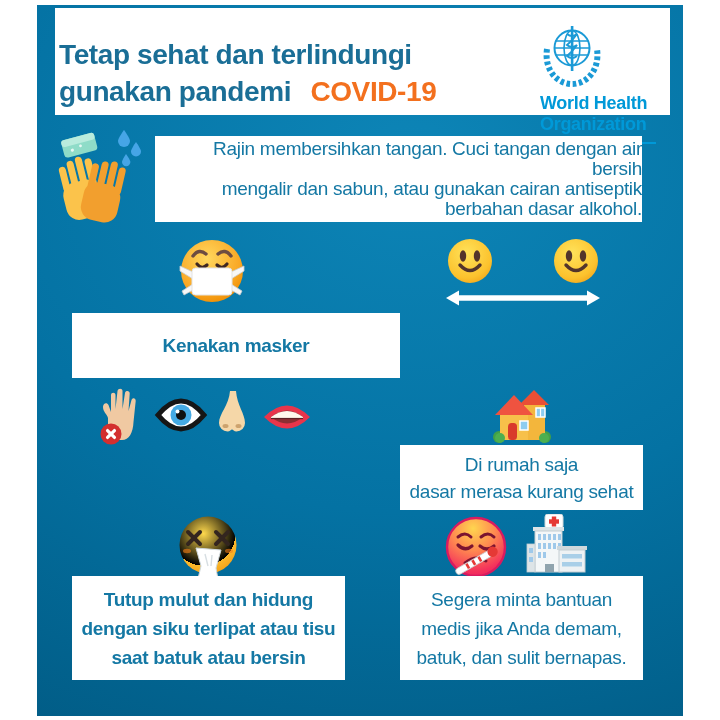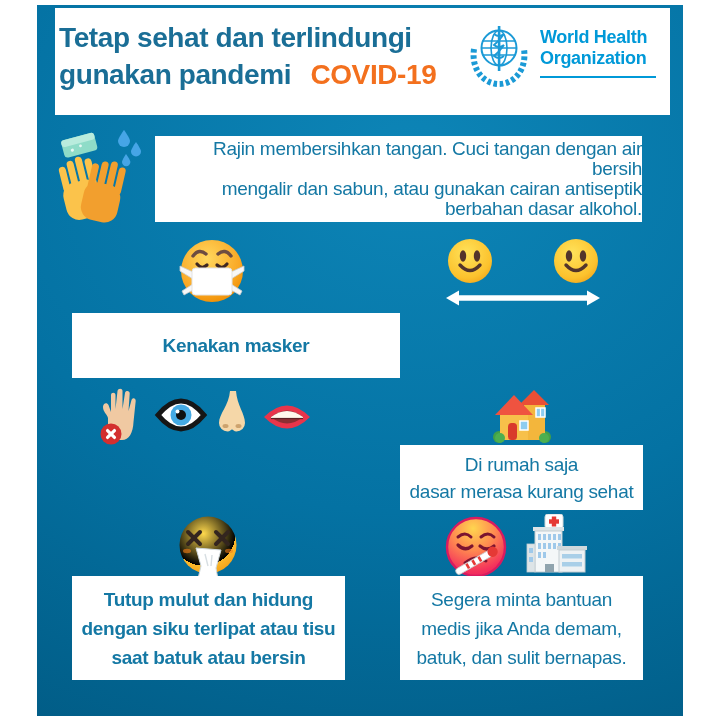--- a/index.html
+++ b/index.html
@@ -4,23 +4,23 @@
 <style>
   html,body{margin:0;padding:0;}
   body{width:720px;height:720px;background:#ffffff;font-family:"Liberation Sans",sans-serif;}
   .page{position:relative;width:720px;height:720px;background:#ffffff;overflow:hidden;}
   .panel{position:absolute;left:37px;top:5px;width:646px;height:711px;
          background:radial-gradient(130% 95% at 58% 22%, #0d85b7 0%, #0472a3 52%, #015a83 100%);}
   .whitebox{position:absolute;background:#ffffff;display:flex;align-items:center;justify-content:center;}
   .cardtext{color:#1478a4;font-size:19px;line-height:27px;letter-spacing:-0.3px;white-space:pre-line;text-align:center;}
   .lefttext{text-align:right;line-height:20px;}
   .headerbox{position:absolute;left:55px;top:8px;width:615px;height:107px;background:#ffffff;}
-  .title{position:absolute;left:4px;top:11px;font-size:28px;font-weight:bold;color:#1a6e96;line-height:37px;letter-spacing:-0.4px;}
+  .title{position:absolute;left:4px;top:28px;font-size:28px;font-weight:bold;color:#1a6e96;line-height:37px;letter-spacing:-0.4px;}
   .title .hl{color:#f3701e;margin-left:12px;}
-  .who{position:absolute;right:14px;top:14px;display:flex;align-items:flex-start;}
+  .who{position:absolute;right:14px;top:14px;display:flex;align-items:flex-start;flex-direction:column;}
   .who-emblem{width:64px;height:66px;margin-right:9px;}
   .who-text{padding-top:5px;}
   .who-name{color:#0099d8;font-weight:bold;font-size:18px;line-height:21px;letter-spacing:-0.3px;}
   .who-rule{width:116px;height:2px;background:#0099d8;margin-top:7px;}
   .who-region{color:#0099d8;font-weight:bold;font-size:17px;margin-top:6px;letter-spacing:-0.2px;}
   .icon{position:absolute;}
 </style>
 </head>
 <body>
 

